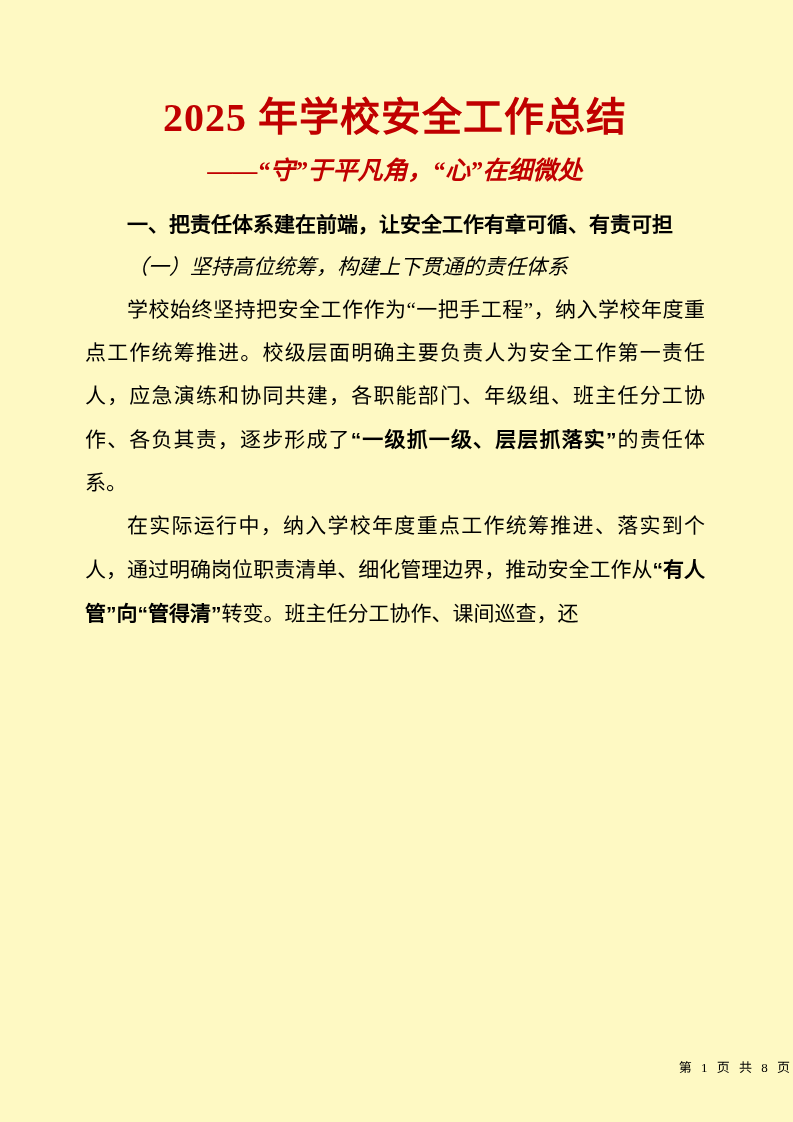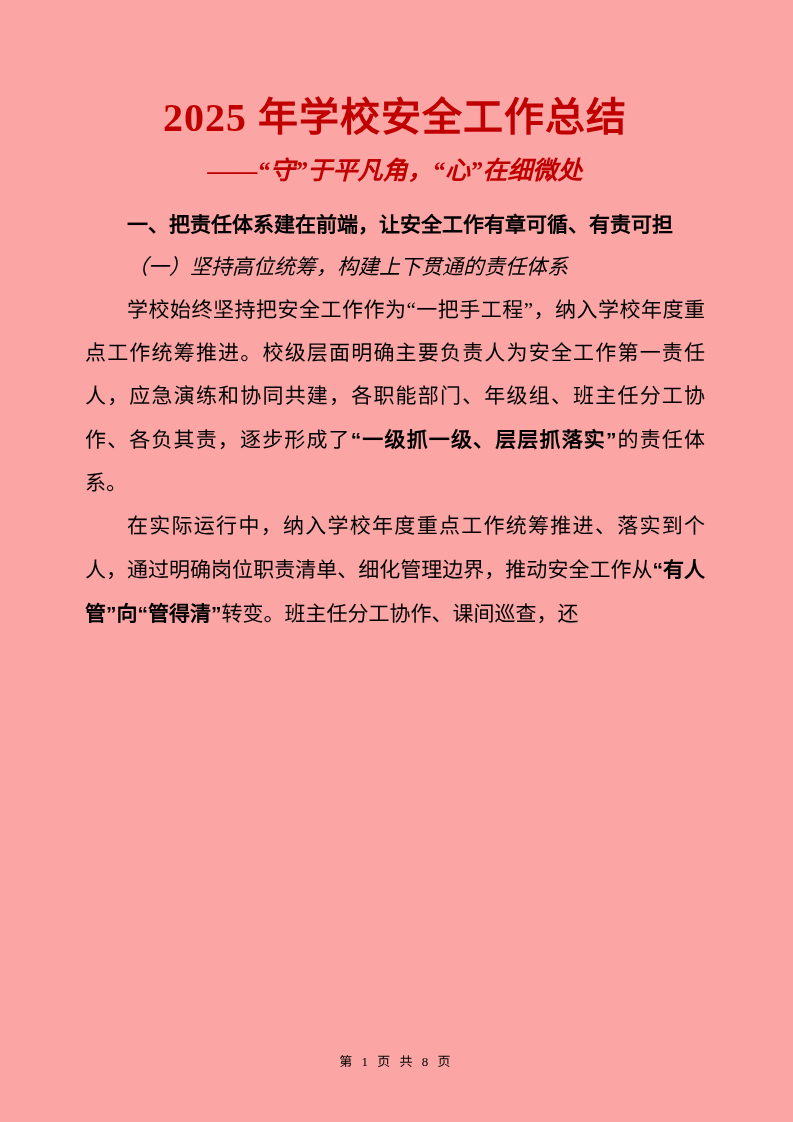--- a/index.html
+++ b/index.html
@@ -6,21 +6,21 @@
     --red:#c00000;
     --ink:#000000;
   }
   *{box-sizing:border-box;}
   html,body{margin:0;padding:0;background:#ffffff;}
   .page{
     position:relative;
     width:793px;
     height:1122px;
     margin:0 auto;
-    background:#fca5a5;
+    background:#fef9c3;
     color:var(--ink);
     font-family:"Liberation Serif","DejaVu Serif",serif;
     padding:90px 88px 0 85px;
     overflow:hidden;
   }
   .doc-title{
     margin:0;
     text-align:center;
     color:var(--red);
     font-size:40px;
@@ -69,22 +69,22 @@
     font-family:"Liberation Sans","DejaVu Sans",sans-serif;
     font-weight:700;
     text-decoration:underline;
     text-decoration-thickness:1.5px;
     text-underline-offset:6px;
   }
   .page-footer{
     position:absolute;
     left:0;
     right:0;
-    bottom:52px;
-    text-align:center;
+    bottom:46px;
+    text-align:right;
     font-size:13px;
     letter-spacing:3px;
     color:var(--ink);
   }
 </style>
 </head>
 <body>
 
 <div class="page">
 

